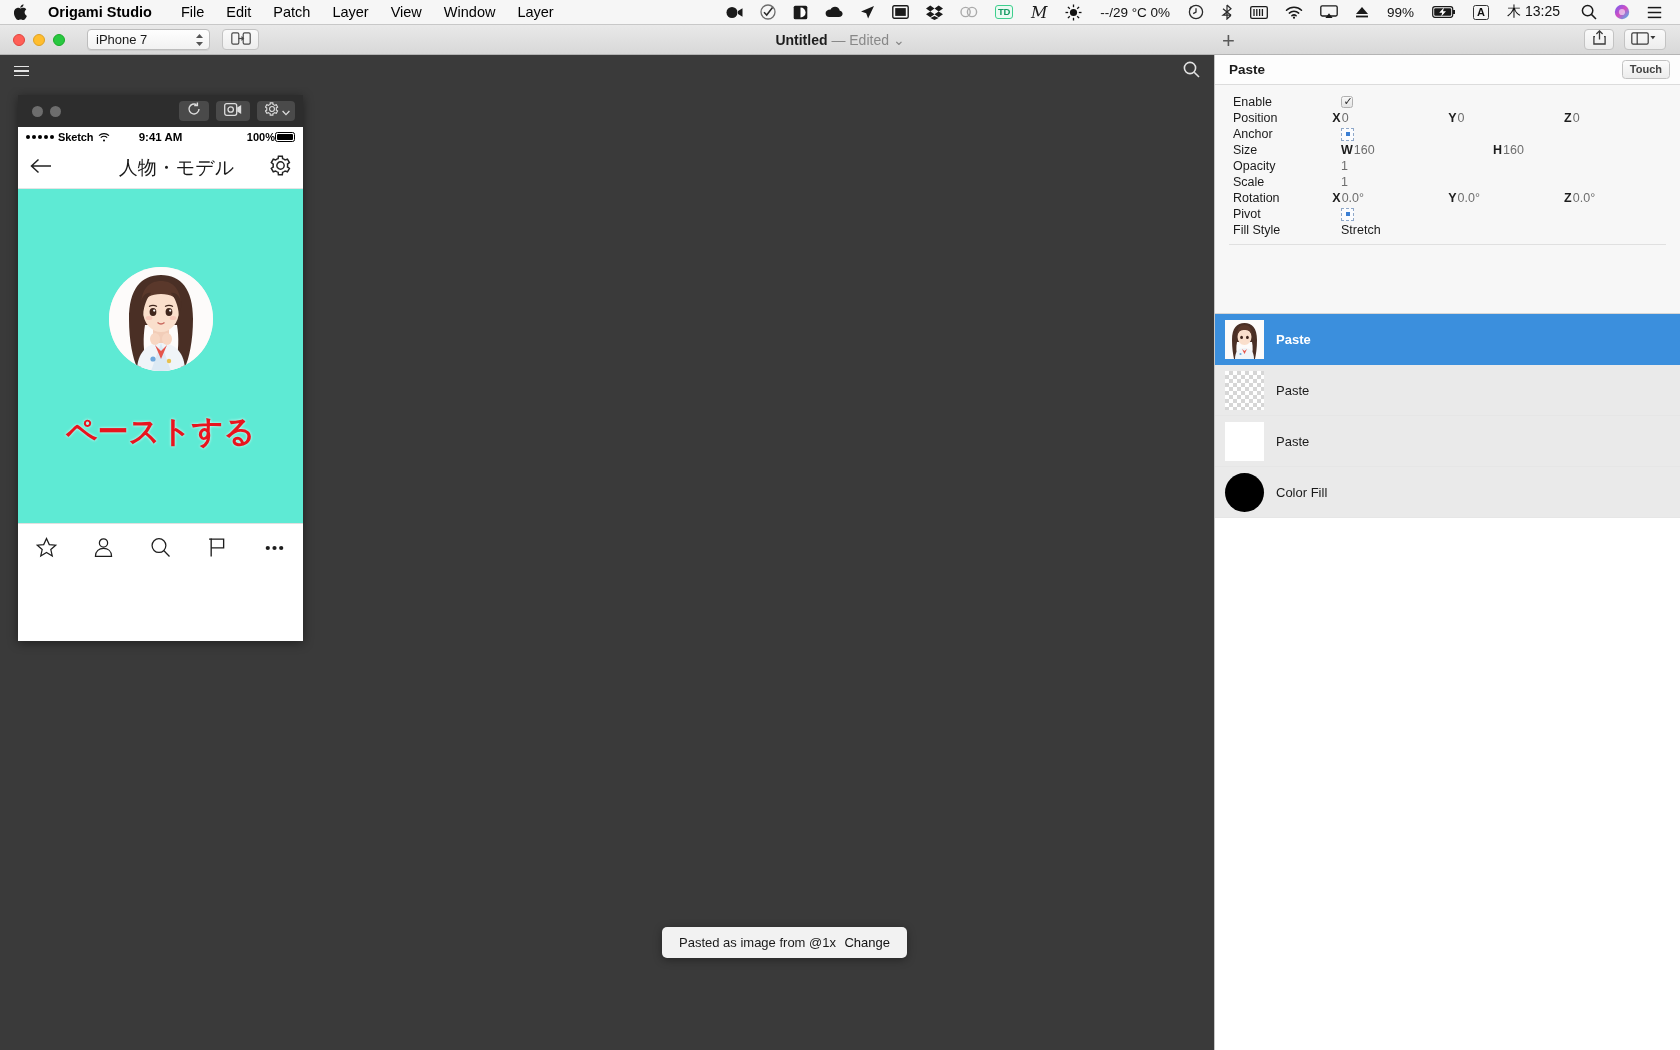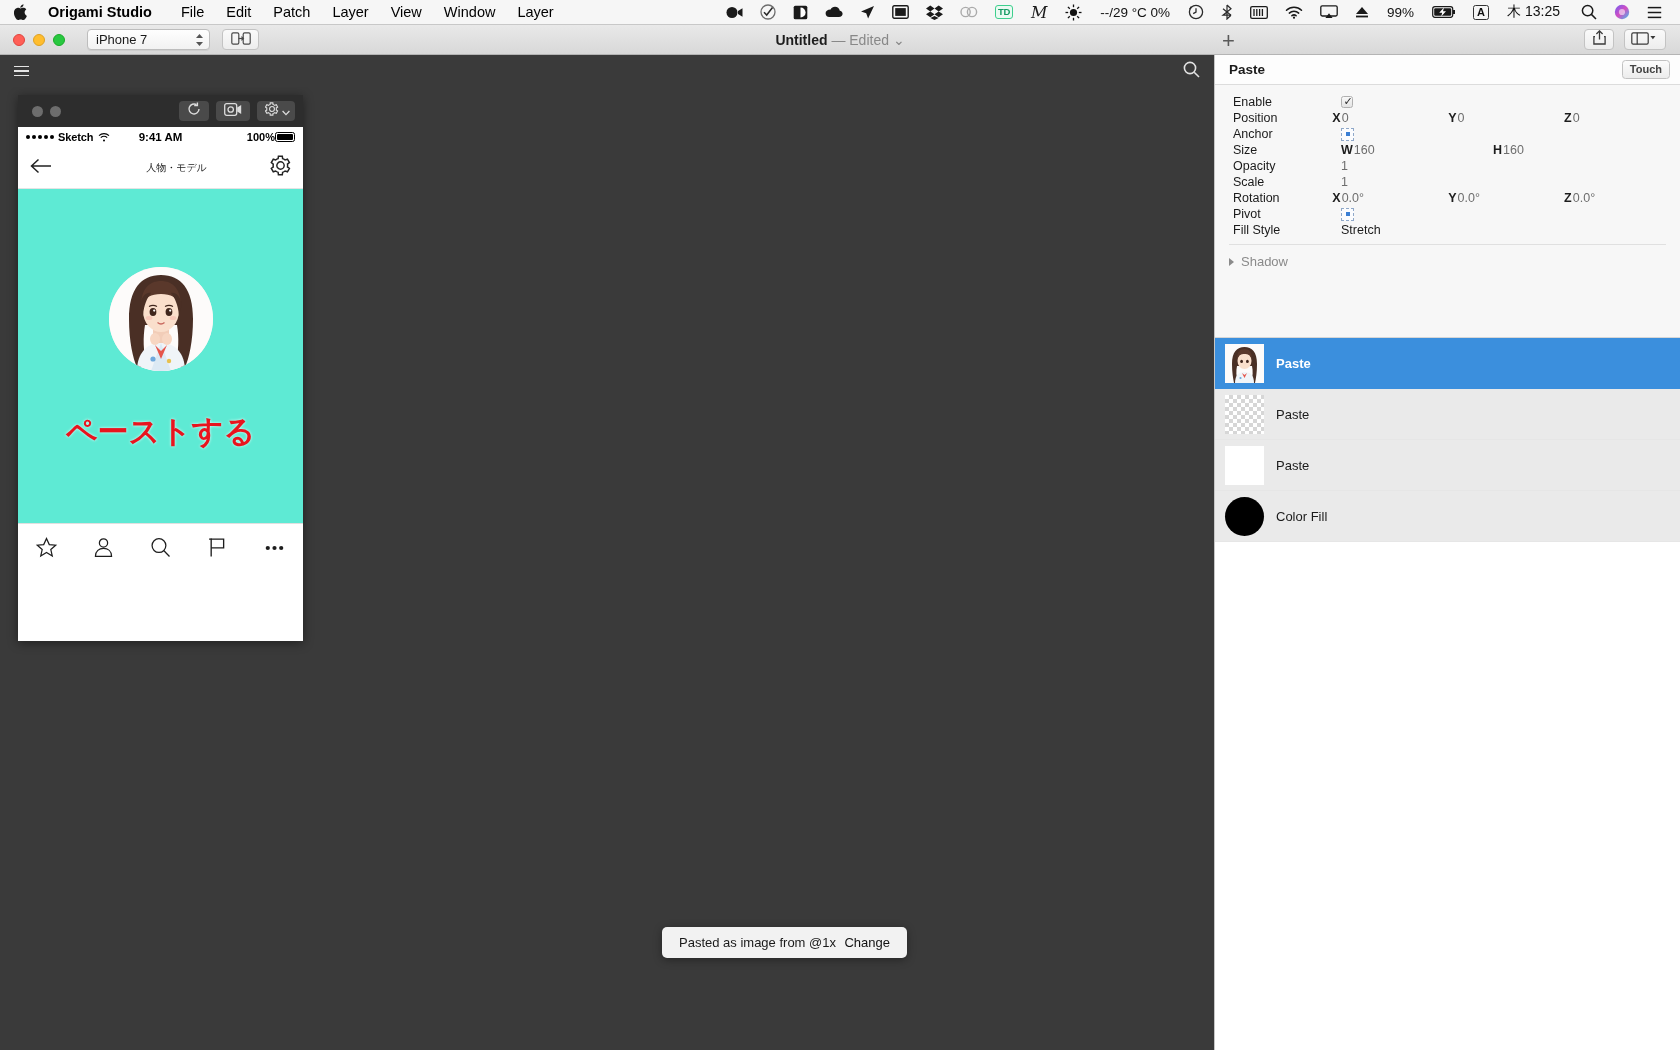--- a/index.html
+++ b/index.html
@@ -144,21 +144,21 @@
   .ios-status .right { margin-left:auto; display:flex; align-items:center; }
   .batt-body { width:20px; height:9.5px; border:1px solid #000; border-radius:2.4px; padding:1px; }
   .batt-body i { display:block; width:100%; height:100%; background:#000; border-radius:1px; }
 
   .ios-nav {
     height: 42px; display:flex; align-items:center; padding:0 12px;
     border-bottom: 1px solid #e4e4e4; position:relative;
   }
   .ios-nav .nav-title {
     position:absolute; left:0; width:317px; text-align:center;
-    font-size: 10px; color:#1a1a1a;
+    font-size: 19px; color:#1a1a1a;
     font-family: "DejaVu Sans", "Liberation Sans", sans-serif;
   }
   .back-arrow { color:#222; position:relative; z-index:2; }
   .nav-gear { margin-left:auto; position:relative; z-index:2; }
 
   .ios-body { height: 382px; background:#5eead4; position:relative; }
   .avatar-img {
     position:absolute; left:50%; transform:translateX(-50%); top: 78px;
     width: 104px; height: 104px; border-radius:50%;
     overflow:hidden; background: #f3ece8;
@@ -791,24 +791,20 @@
 
 
       <div class="prow">
         <span class="plabel">Fill Style</span>
         <span class="pcol wide">
             <span class="pval" style="color:#1a1a1a">Stretch</span>
           </span>
       </div>
 
       <div class="props-sep"></div>
-      <div class="shadow-row">
-        <span class="tri"></span>
-        <span>Shadow</span>
-      </div>
     </div>
 
     <div style="height:62px;background:#f7f7f7;"></div>
     <div class="props-bottom-sep"></div>
 
     <div class="layers">
       <div class="layer-row selected">
         <span class="layer-thumb">
           <svg width="39" height="39" viewBox="0 0 39 39">
               <rect width="39" height="39" fill="#fdfbfa"></rect>

